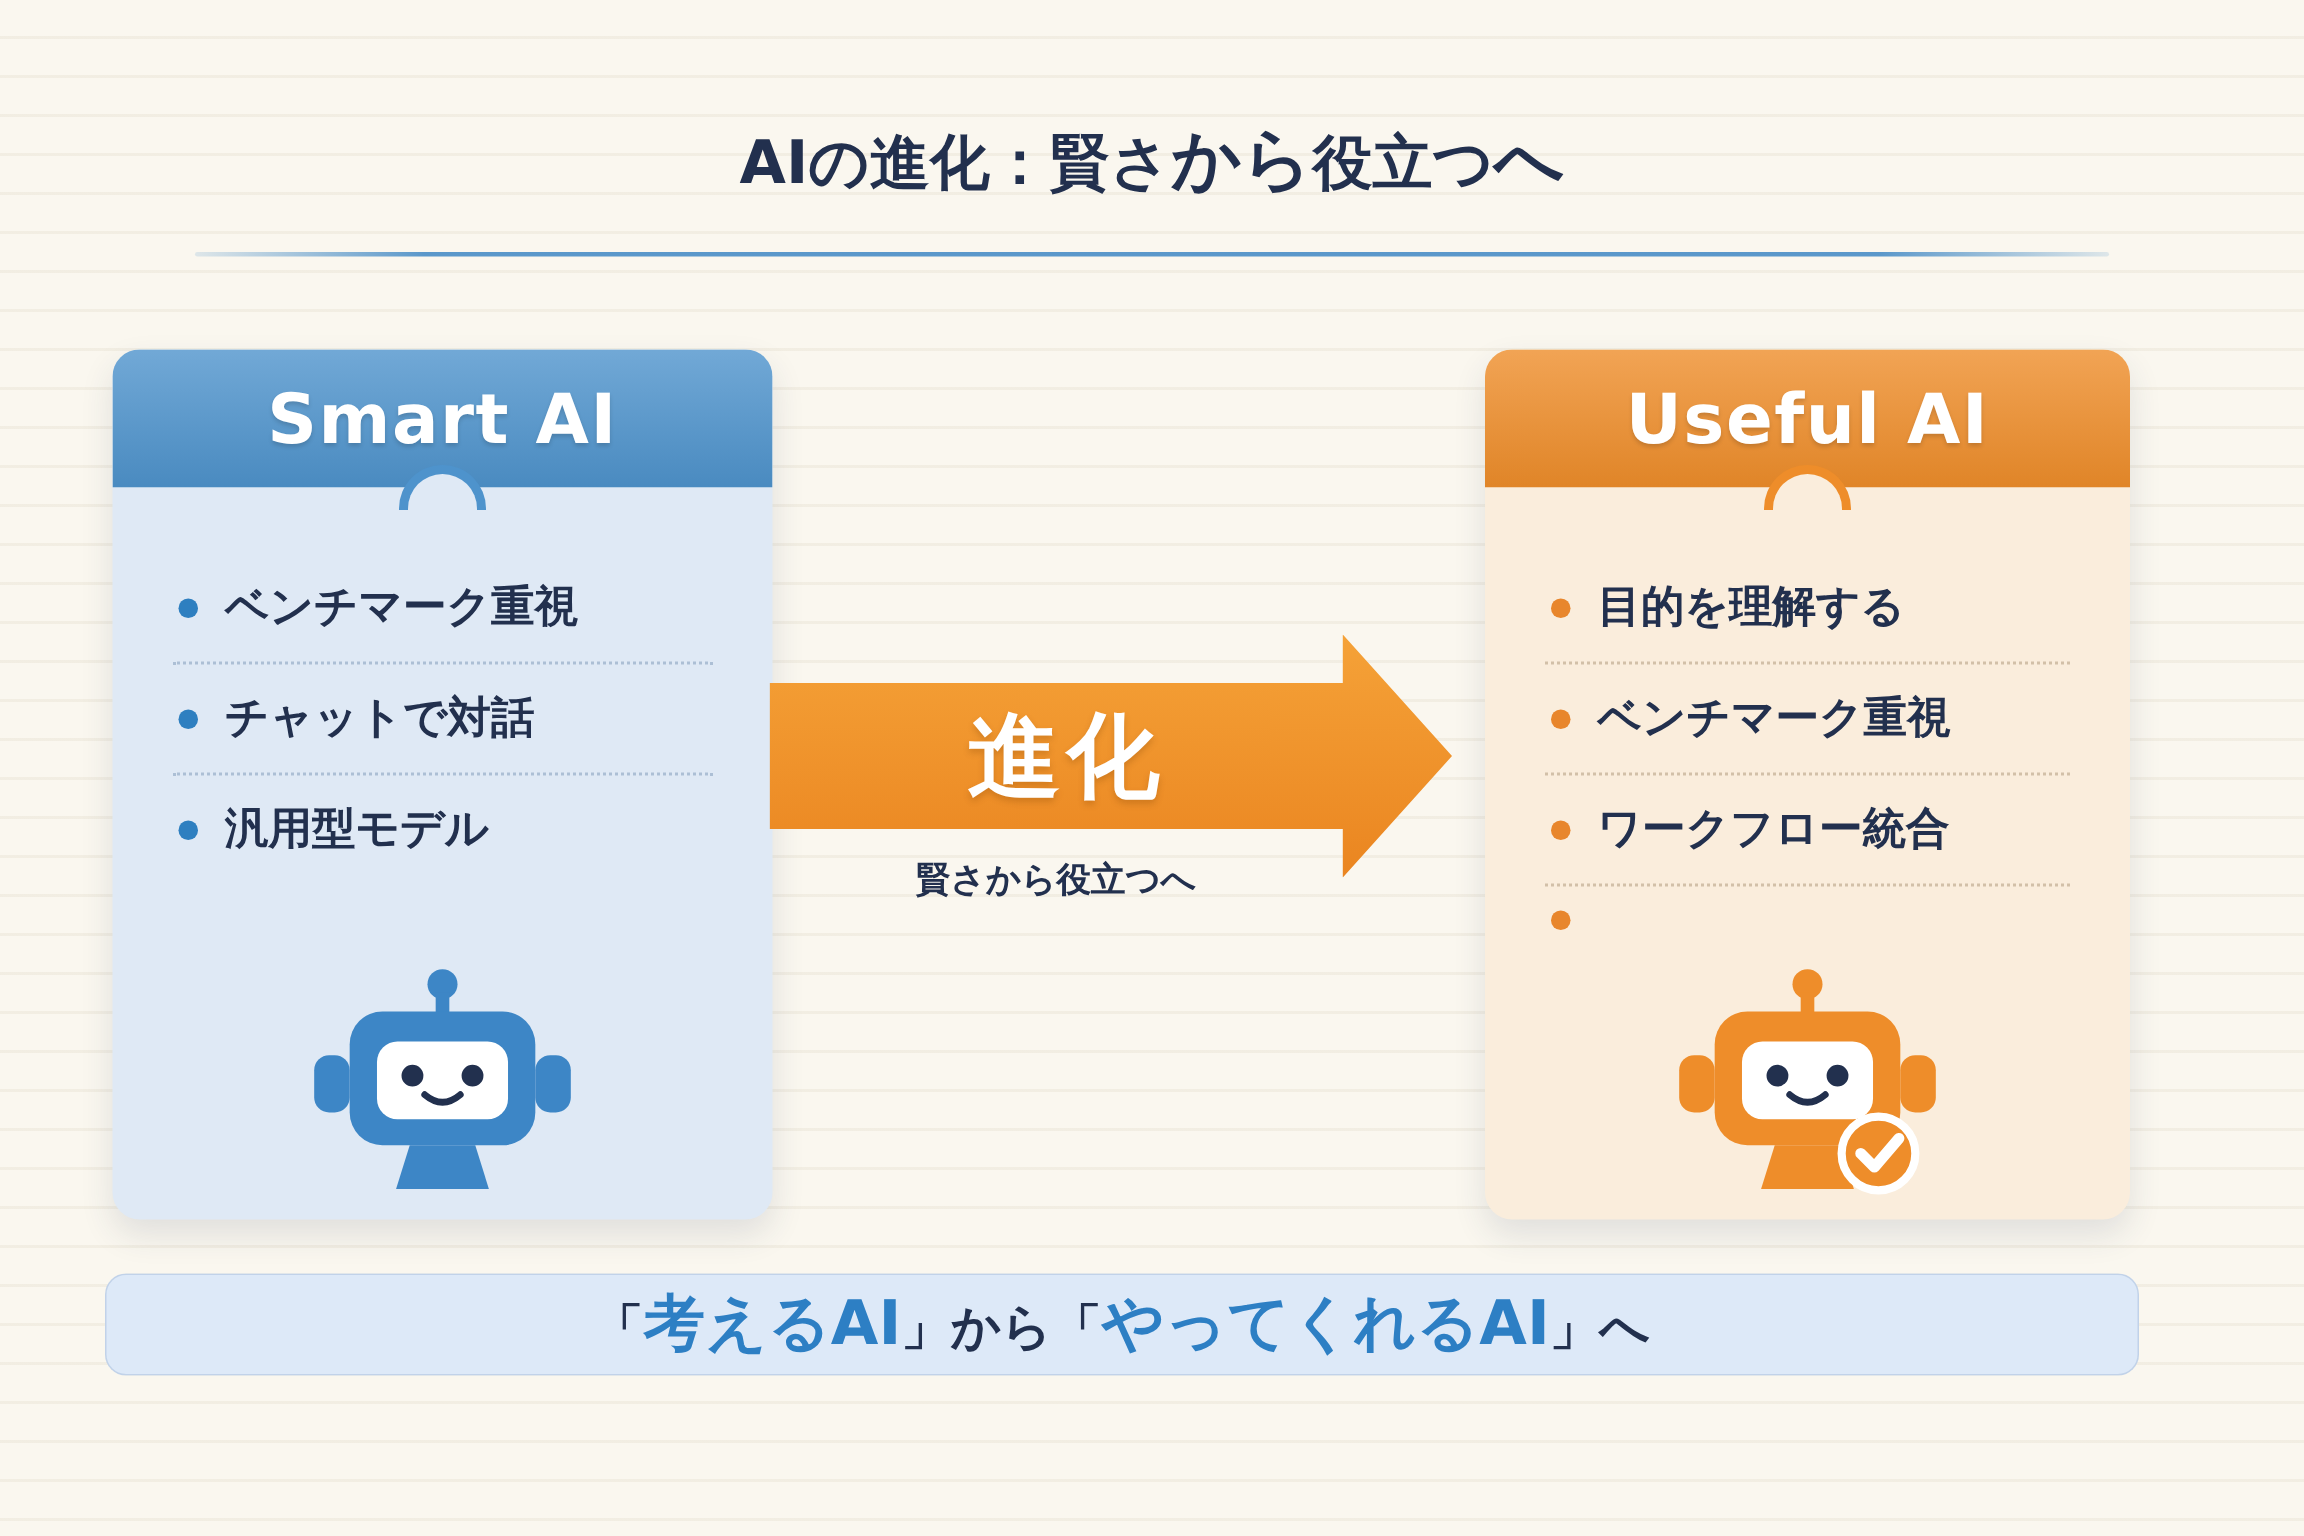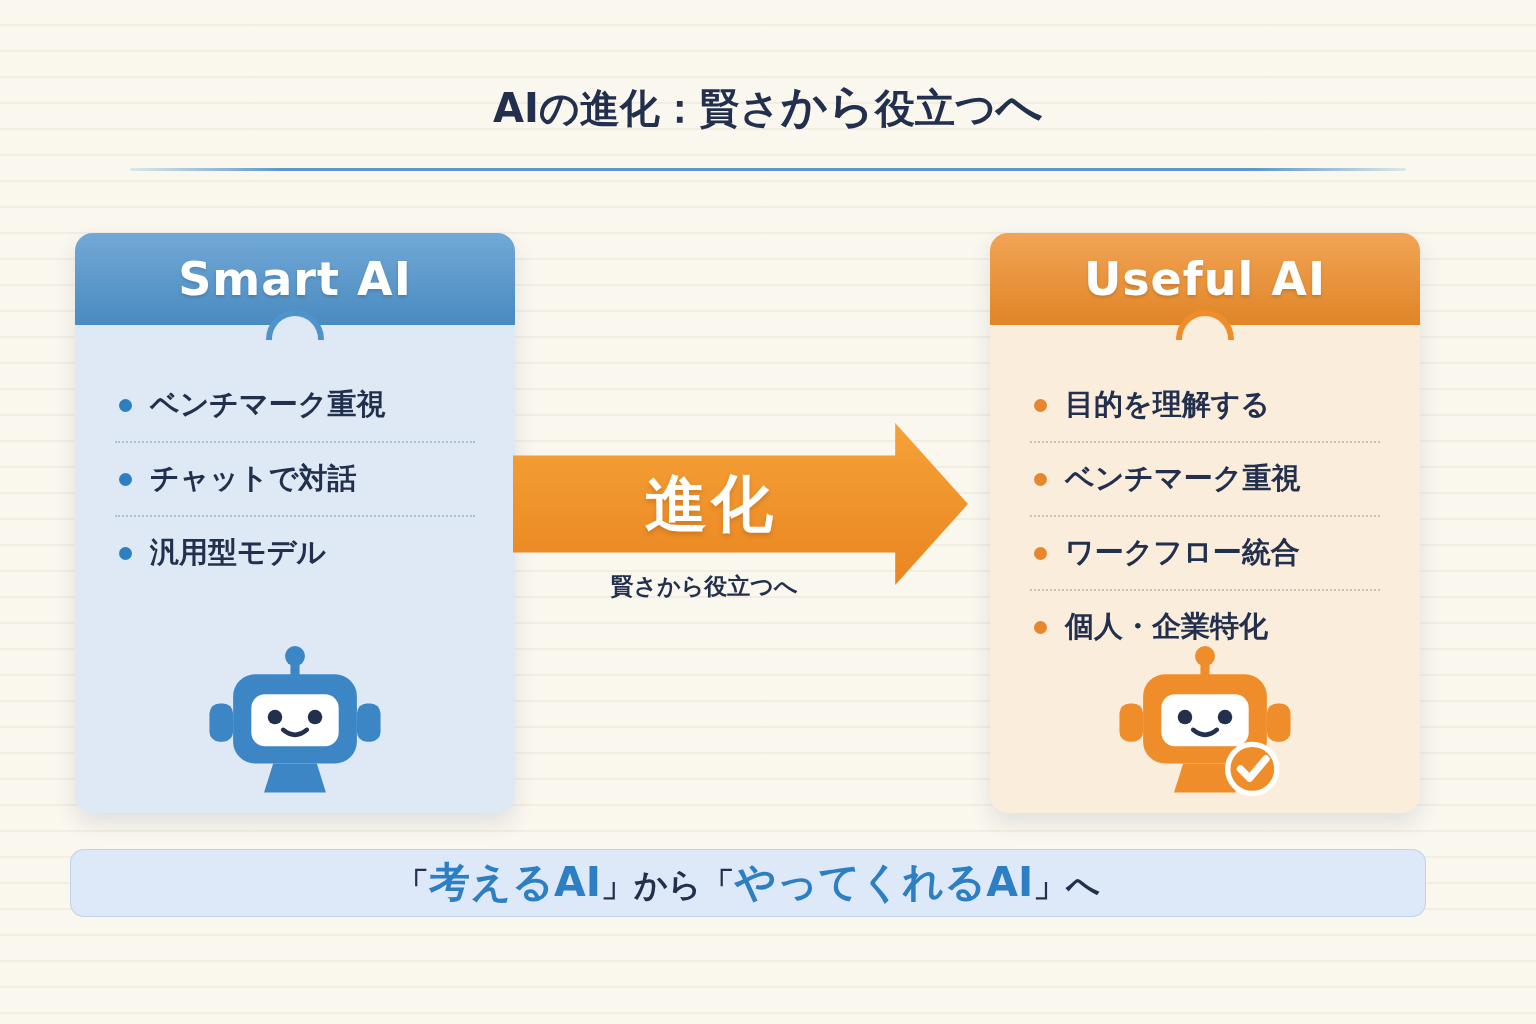--- a/index.html
+++ b/index.html
@@ -172,21 +172,20 @@
       <li class="card-item">
         <span class="bullet bullet-orange"></span>
         <span>ベンチマーク重視</span>
       </li>
       <li class="card-item">
         <span class="bullet bullet-orange"></span>
         <span>ワークフロー統合</span>
       </li>
       <li class="card-item">
         <span class="bullet bullet-orange"></span>
-        <span>個人・企業特化</span>
       </li>
     </ul>
     <div class="robot-wrap">
       <svg viewBox="0 0 200 175" aria-hidden="true">
         <g class="fill-orange">
           <circle cx="100" cy="14" r="11"></circle>
           <rect x="95" y="20" width="10" height="18"></rect>
           <rect x="6" y="66" width="26" height="42" rx="11"></rect>
           <rect x="168" y="66" width="26" height="42" rx="11"></rect>
           <rect x="32" y="34" width="136" height="98" rx="24"></rect>

